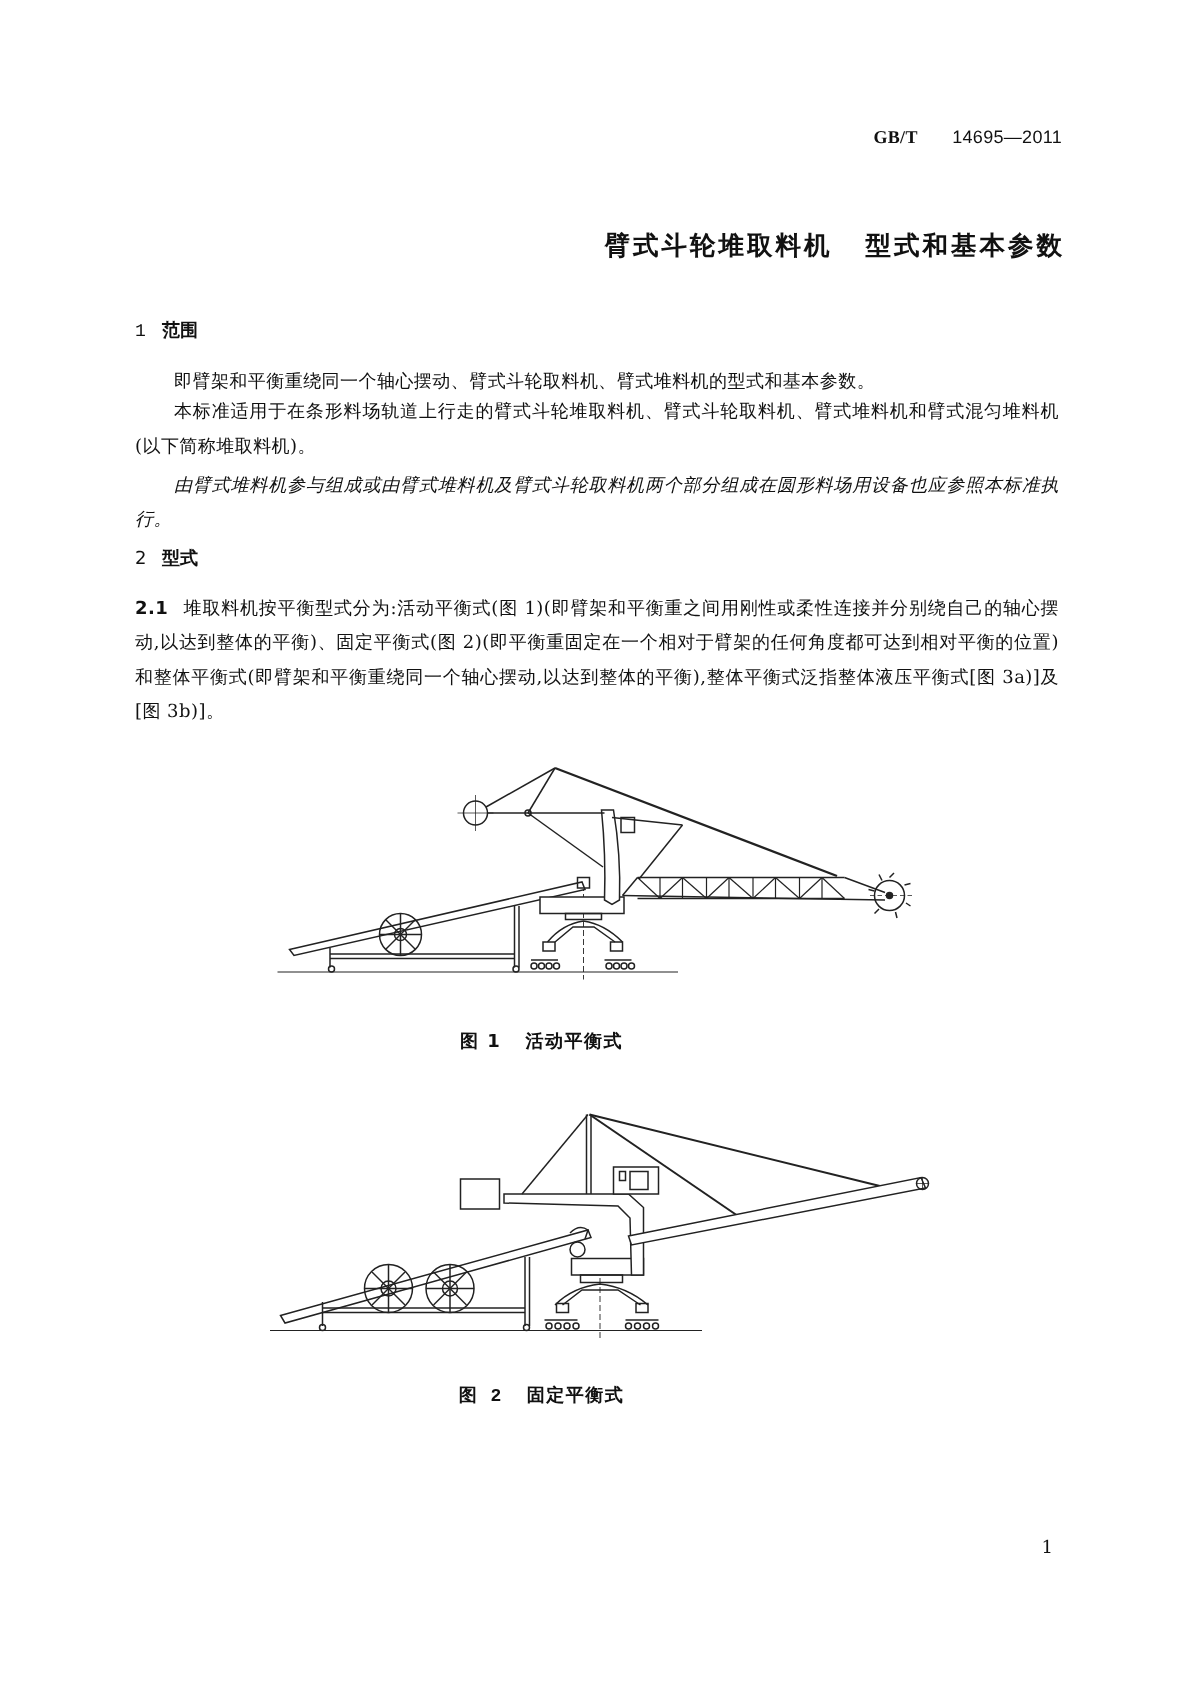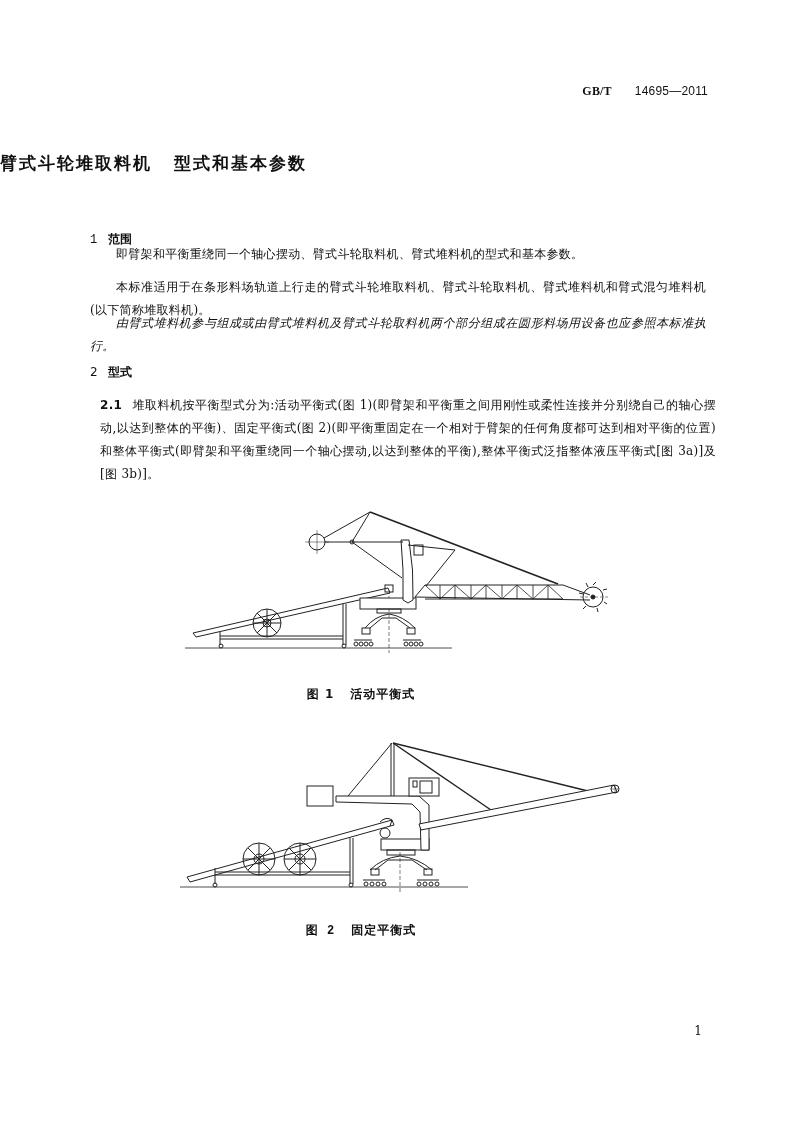--- a/index.html
+++ b/index.html
@@ -1,21 +1,21 @@
 <!DOCTYPE html>
 <html><head>
 <meta charset="utf-8">
 <style>
   html, body { margin: 0; padding: 0; background: #ffffff; }
   body { width: 794px; height: 1123px; position: relative; overflow: hidden;
          font-family: "DejaVu Serif", "Liberation Serif", serif; color: #111; }
   .std-code { position: absolute; top: 84px; right: 86px; font-size: 12px; font-weight: bold;
               font-family: "Liberation Serif", serif; letter-spacing: 0.2px; }
   .std-code .num { font-family: "Liberation Sans", sans-serif; font-weight: normal; margin-left: 20px; }
-  .title { position: absolute; top: 152px; left: 0; width: 710px; text-align: left;
+  .title { position: absolute; top: 152px; left: 0; width: 710px; text-align: right;
            font-size: 17px; font-weight: bold; letter-spacing: 2px;
            font-family: "DejaVu Sans", sans-serif; }
   .title .gap { display: inline-block; width: 22px; }
   .section-h { position: absolute; left: 90px; font-size: 12px; font-weight: bold;
                font-family: "DejaVu Sans", sans-serif; }
   .section-h .no { display: inline-block; width: 18px; font-weight: normal; }
   .para { position: absolute; left: 90px; width: 616px; font-size: 12px; line-height: 23px;
           text-align: justify; letter-spacing: 0.3px; }
   .para.indent { text-indent: 26px; }
   .para .clause-no { font-family: "DejaVu Sans", sans-serif; font-weight: bold; margin-right: 10px; }
@@ -32,31 +32,31 @@
 
 <div class="std-code">
   <span>GB/T</span>
   <span class="num">14695—2011</span>
 </div>
 
 <div class="title">
   <span>臂式斗轮堆取料机</span><span class="gap"></span><span>型式和基本参数</span>
 </div>
 
-<div class="section-h" style="top:231px;font-family:Liberation Mono, monospace;">
+<div class="section-h" style="top:212px;font-family:Liberation Mono, monospace;">
   <span class="no">1</span><span>范围</span>
 </div>
 <div class="para indent" style="top:243px;">即臂架和平衡重绕同一个轴心摆动、臂式斗轮取料机、臂式堆料机的型式和基本参数。</div>
-<div class="para indent" style="top:276px;">本标准适用于在条形料场轨道上行走的臂式斗轮堆取料机、臂式斗轮取料机、臂式堆料机和臂式混匀堆料机(以下简称堆取料机)。</div>
+<div class="para indent" style="top:263px;">本标准适用于在条形料场轨道上行走的臂式斗轮堆取料机、臂式斗轮取料机、臂式堆料机和臂式混匀堆料机(以下简称堆取料机)。</div>
 <div class="para indent" style="top:312px;font-style:italic;">由臂式堆料机参与组成或由臂式堆料机及臂式斗轮取料机两个部分组成在圆形料场用设备也应参照本标准执行。</div>
 
 <div class="section-h" style="top:364px;">
   <span class="no">2</span><span>型式</span>
 </div>
-<div class="para" style="top:394px;margin-left:10px;">
+<div class="para" style="top:394px;">
   <span class="clause-no">2.1</span><span>堆取料机按平衡型式分为:活动平衡式(图 1)(即臂架和平衡重之间用刚性或柔性连接并分别绕自己的轴心摆动,以达到整体的平衡)、固定平衡式(图 2)(即平衡重固定在一个相对于臂架的任何角度都可达到相对平衡的位置)和整体平衡式(即臂架和平衡重绕同一个轴心摆动,以达到整体的平衡),整体平衡式泛指整体液压平衡式[图 3a)]及[图 3b)]。</span>
 </div>
 
 <div class="figure" style="top:500px;height:160px;">
   <svg width="794" height="160" viewBox="0 500 794 160" stroke="#222" fill="none" stroke-width="1">
 
     <line x1="185" y1="648" x2="452" y2="648" stroke-width="0.8"></line>
 
     <line x1="389" y1="590" x2="389" y2="653" stroke-dasharray="4 2" stroke-width="0.6"></line>
 

